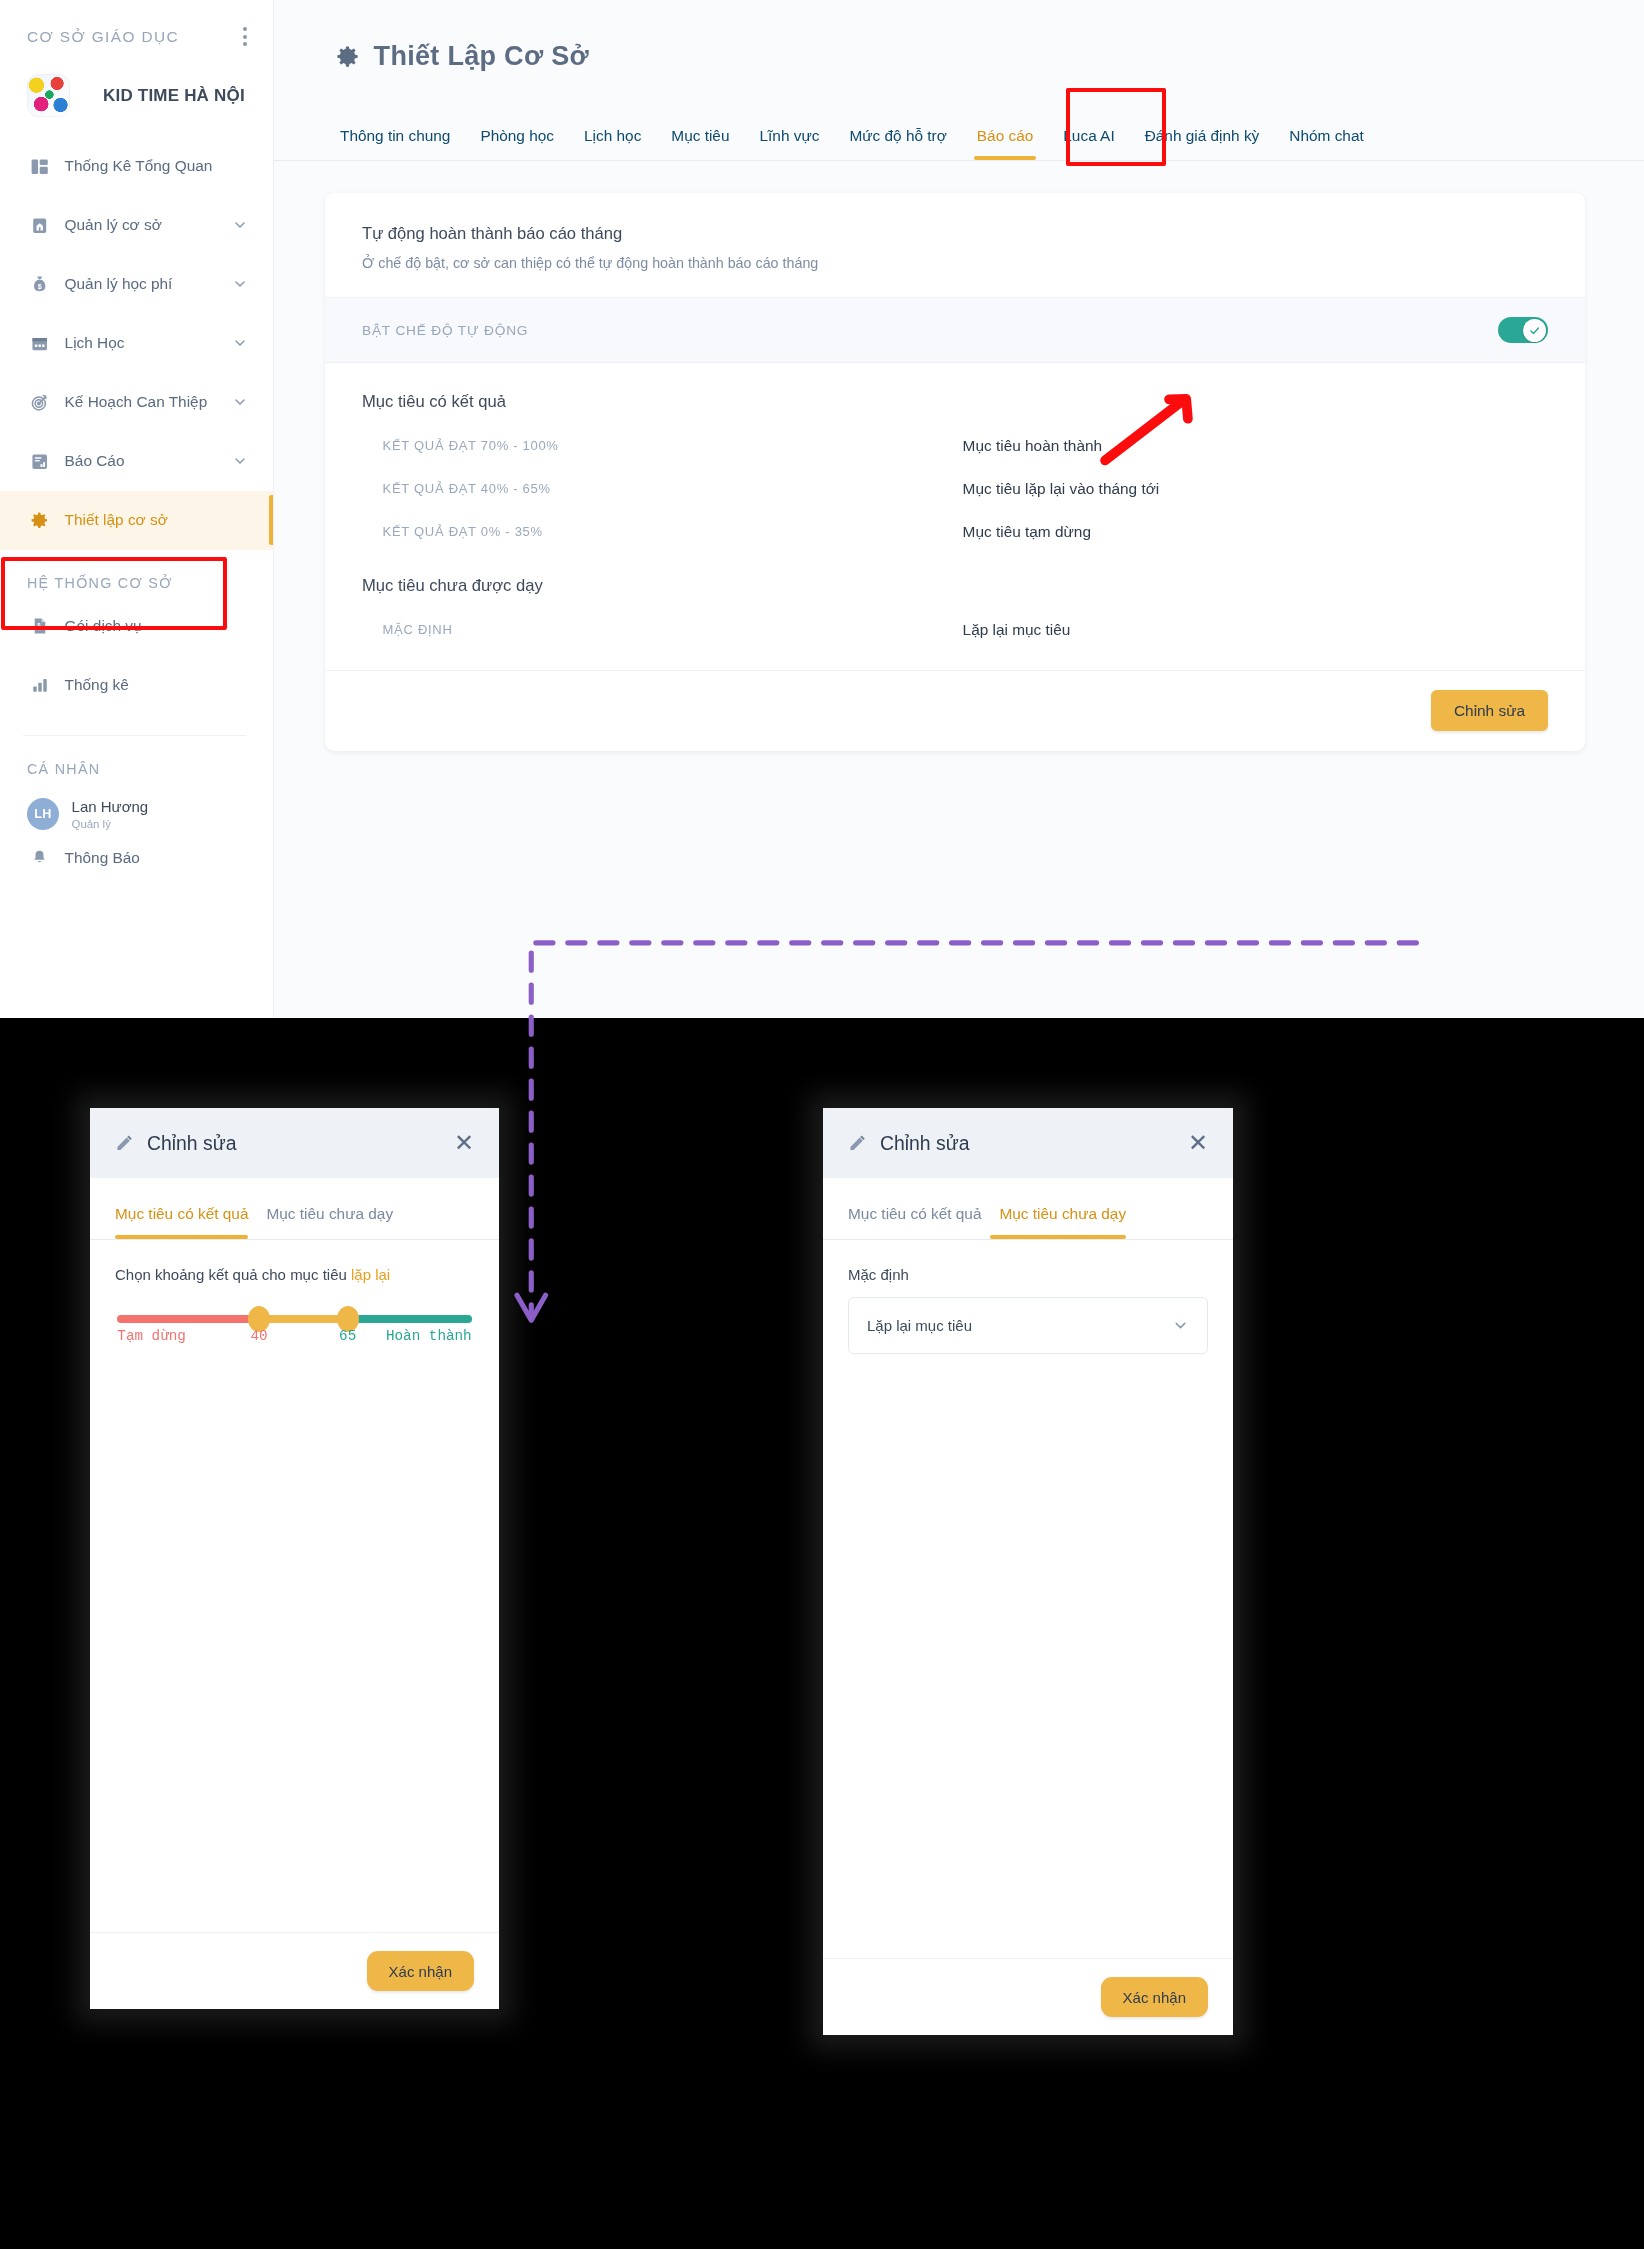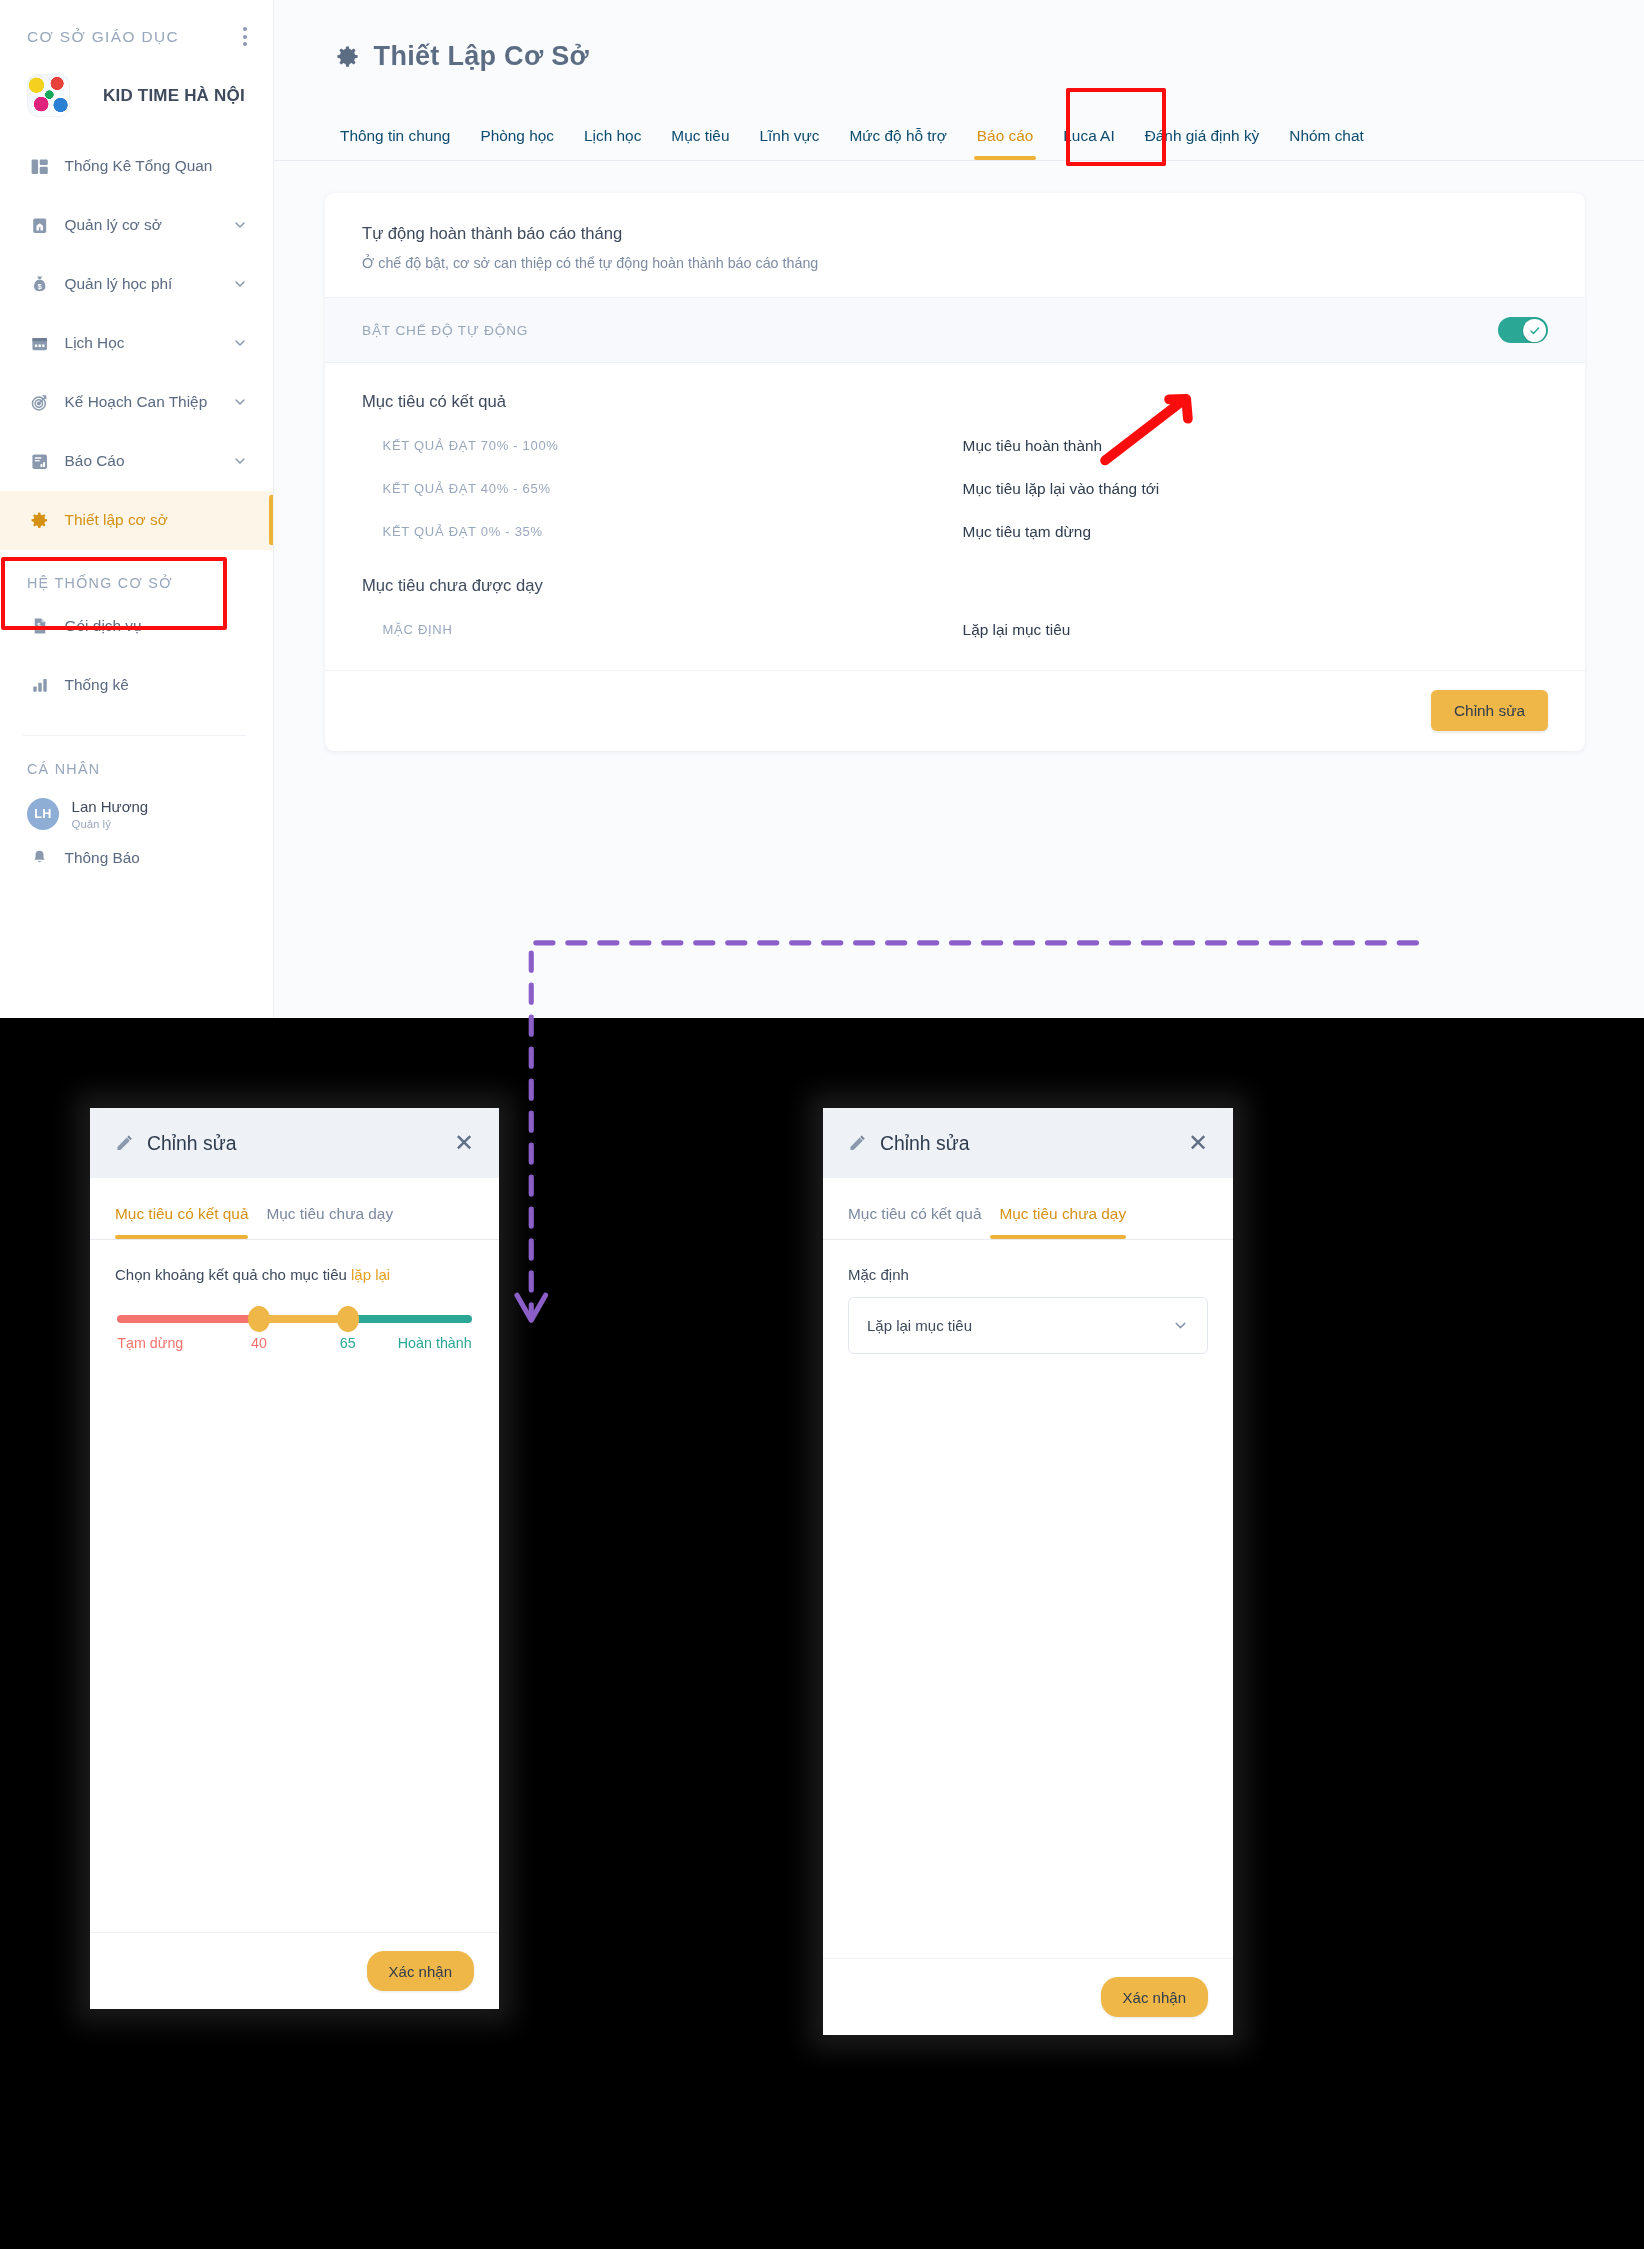--- a/index.html
+++ b/index.html
@@ -219,21 +219,21 @@
   .slider-track { position: relative; height: 8px; display: flex; align-items: center; }
   .seg { height: 7.4px; border-radius: 4.6px; }
   .seg.red   { background: #f4736f; }
   .seg.amber { background: #efb747; }
   .seg.green { background: #2aa795; }
   .knob-dot {
     position: absolute; top: 50%; transform: translate(-50%,-50%);
     width: 22px; height: 26px; border-radius: 50%; background: #efb747;
     cursor: pointer;
   }
-  .slider-labels { position: relative; height: 24px; margin-top: 12px; }
+  .slider-labels { position: relative; height: 24px; margin-top: 5px; font-family: Liberation Mono, monospace; }
   .slider-labels span { position: absolute; font-size: 14.3px; top: 0; }
   .sl-pause { left: 0; color: #f4736f; }
   .sl-min   { color: #f4736f; transform: translateX(-50%); }
   .sl-max   { color: #2aa795; transform: translateX(-50%); }
   .sl-done  { right: 0; color: #2aa795; }
 
   .field-label { font-size: 15px; color: #3e4a5c; }
   .select-box {
     margin-top: 13.7px; height: 57px;
     border: 1.1px solid #e3e8ef; border-radius: 5.7px;
@@ -241,21 +241,21 @@
     padding: 0 18px; cursor: pointer;
   }
   .select-value { font-size: 15px; color: #3e4a5c; }
 
   .modal-foot {
     border-top: 1.1px solid #f0f0ee;
     display: flex; justify-content: flex-end; align-items: center;
     padding: 18px 25px; flex: 0 0 auto;
   }
   .btn-amber-sm {
-    background: #efb747; color: #2f3c4e; border: none; border-radius: 17px;
+    background: #efb747; color: #2f3c4e; border: none; border-radius: 11px;
     font-size: 15px; font-family: inherit; padding: 11.4px 22px; cursor: pointer;
     box-shadow: 0 1.1px 2.9px rgba(0,0,0,.09);
   }
 
   svg.icn { display: block; }
 </style>
 </head>
 <body>
 
 <div id="app-area">

